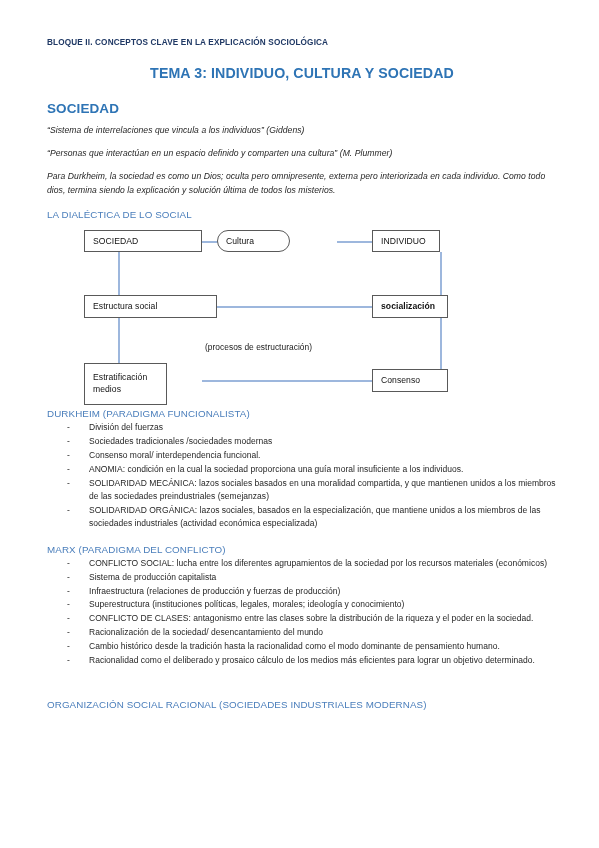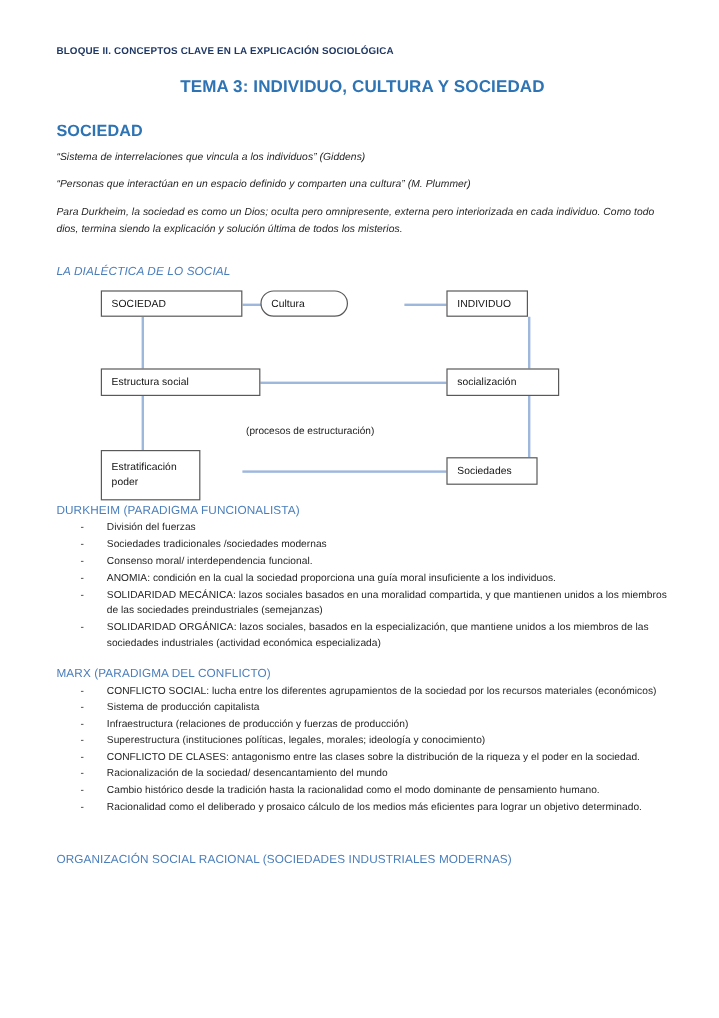--- a/index.html
+++ b/index.html
@@ -46,22 +46,21 @@
   h2.sec-head {
     font-size: 13.5px;
     font-weight: bold;
     color: #2E74B5;
     margin: 0 0 9px 0;
     letter-spacing: 0.1px;
   }
   .sub-head {
     font-size: 9.8px;
     color: #4A7EBB;
-    font-style: italic;
-    margin: 24px 0 10px 0;
+    margin: 12px 0 10px 0;
     letter-spacing: 0.1px;
   }
   .para-head {
     font-size: 9.8px;
     color: #4A7EBB;
     margin: 0 0 2px 0;
     letter-spacing: 0.1px;
   }
   .para-head.spaced { margin-top: 13px; }
   .tail-head {
@@ -179,25 +178,25 @@
     <div class="conn v" style="left:393px; top:88px; height:55px;"></div>
 
     <div class="dbox" style="left:37px; top:0px; width:118px; height:22px;">SOCIEDAD</div>
 
     <div class="dbox" style="left:170px; top:0px; width:73px; height:22px;border-radius:11px;">Cultura</div>
 
     <div class="dbox" style="left:325px; top:0px; width:68px; height:22px;">INDIVIDUO</div>
 
     <div class="dbox" style="left:37px; top:65px; width:133px; height:23px;">Estructura social</div>
 
-    <div class="dbox" style="left:325px; top:65px; width:94px; height:23px;">socialización</div>
-
-    <div class="dbox multi" style="left:37px; top:133px; width:83px; height:42px;">Estratificación poder</div>
-
-    <div class="dbox" style="left:325px; top:139px; width:76px; height:23px;">Sociedades</div>
+    <div class="dbox" style="left:325px; top:65px; width:76px; height:23px;font-weight:bold;">socialización</div>
+
+    <div class="dbox multi" style="left:37px; top:133px; width:83px; height:42px;">Estratificación medios</div>
+
+    <div class="dbox" style="left:325px; top:139px; width:76px; height:23px;">Consenso</div>
 
     <div class="dlabel" style="left:158px; top:112px;">(procesos de estructuración)</div>
   </div>
 
   <div class="para-head">DURKHEIM (PARADIGMA FUNCIONALISTA)</div>
   <ul class="dash-list">
     <li><span class="dash">-</span><span>División del fuerzas</span></li>
     <li><span class="dash">-</span><span>Sociedades tradicionales /sociedades modernas</span></li>
     <li><span class="dash">-</span><span>Consenso moral/ interdependencia funcional.</span></li>
     <li><span class="dash">-</span><span>ANOMIA: condición en la cual la sociedad proporciona una guía moral insuficiente a los individuos.</span></li>

